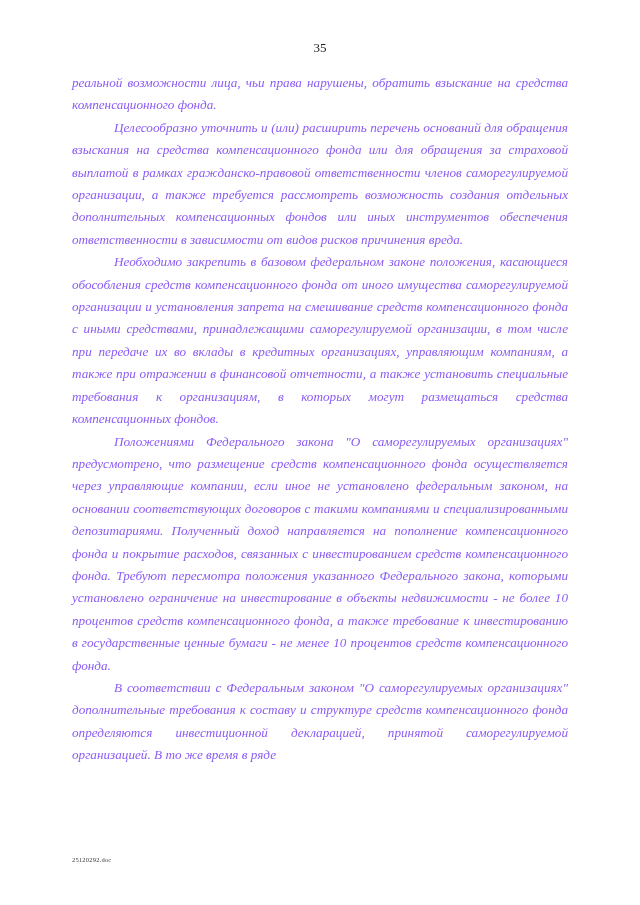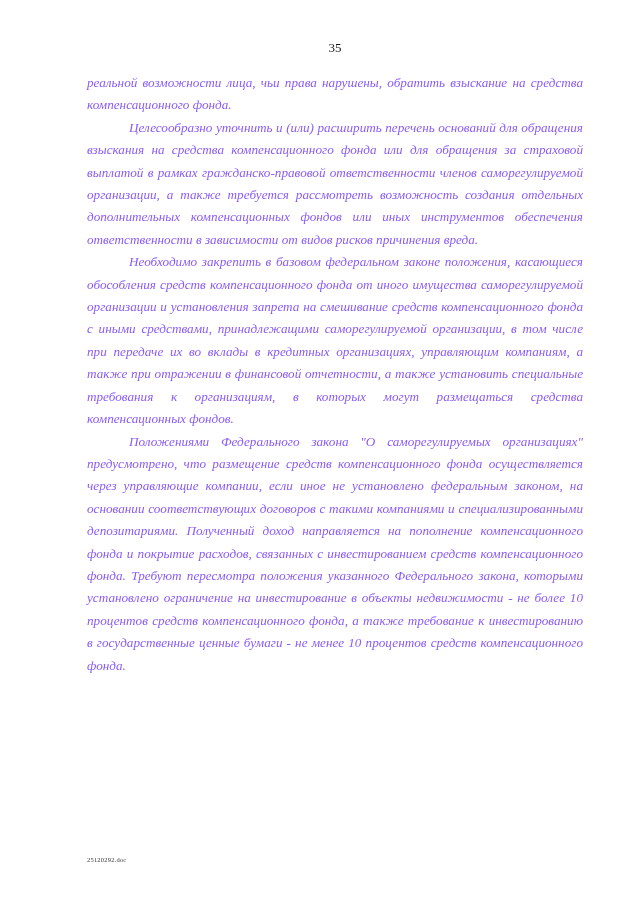--- a/index.html
+++ b/index.html
@@ -13,21 +13,20 @@
     font-family: "Liberation Serif", serif;
     color: #1a1a1a;
   }
   .page {
     position: relative;
     width: 616px;
     height: 905px;
     box-sizing: border-box;
     padding: 16px;
     background: #ffffff;
-    margin-left: 15px;
   }
   .page-number {
     position: absolute;
     top: 40px;
     left: 0;
     width: 640px;
     text-align: center;
     font-size: 13px;
     color: #1a1a1a;
     font-family: "Liberation Serif", serif;
@@ -66,17 +65,18 @@
 
 <div class="page">
 
   <div class="page-number">35</div>
 
   <div class="body-text">
     <p class="para">реальной возможности лица, чьи права нарушены, обратить взыскание на средства компенсационного фонда.</p>
     <p class="para indent">Целесообразно уточнить и (или) расширить перечень оснований для обращения взыскания на средства компенсационного фонда или для обращения за страховой выплатой в рамках гражданско-правовой ответственности членов саморегулируемой организации, а также требуется рассмотреть возможность создания отдельных дополнительных компенсационных фондов или иных инструментов обеспечения ответственности в зависимости от видов рисков причинения вреда.</p>
     <p class="para indent">Необходимо закрепить в базовом федеральном законе положения, касающиеся обособления средств компенсационного фонда от иного имущества саморегулируемой организации и установления запрета на смешивание средств компенсационного фонда с иными средствами, принадлежащими саморегулируемой организации, в том числе при передаче их во вклады в кредитных организациях, управляющим компаниям, а также при отражении в финансовой отчетности, а также установить специальные требования к организациям, в которых могут размещаться средства компенсационных фондов.</p>
     <p class="para indent">Положениями Федерального закона "О саморегулируемых организациях" предусмотрено, что размещение средств компенсационного фонда осуществляется через управляющие компании, если иное не установлено федеральным законом, на основании соответствующих договоров с такими компаниями и специализированными депозитариями. Полученный доход направляется на пополнение компенсационного фонда и покрытие расходов, связанных с инвестированием средств компенсационного фонда. Требуют пересмотра положения указанного Федерального закона, которыми установлено ограничение на инвестирование в объекты недвижимости - не более 10 процентов средств компенсационного фонда, а также требование к инвестированию в государственные ценные бумаги - не менее 10 процентов средств компенсационного фонда.</p>
+    <p class="para indent">В соответствии с Федеральным законом "О саморегулируемых организациях" дополнительные требования к составу и структуре средств компенсационного фонда определяются инвестиционной декларацией, принятой саморегулируемой организацией. В то же время в ряде</p>
   </div>
 
   <div class="footer-code">25120292.doc</div>
 
 </div>
 
 </body></html>

